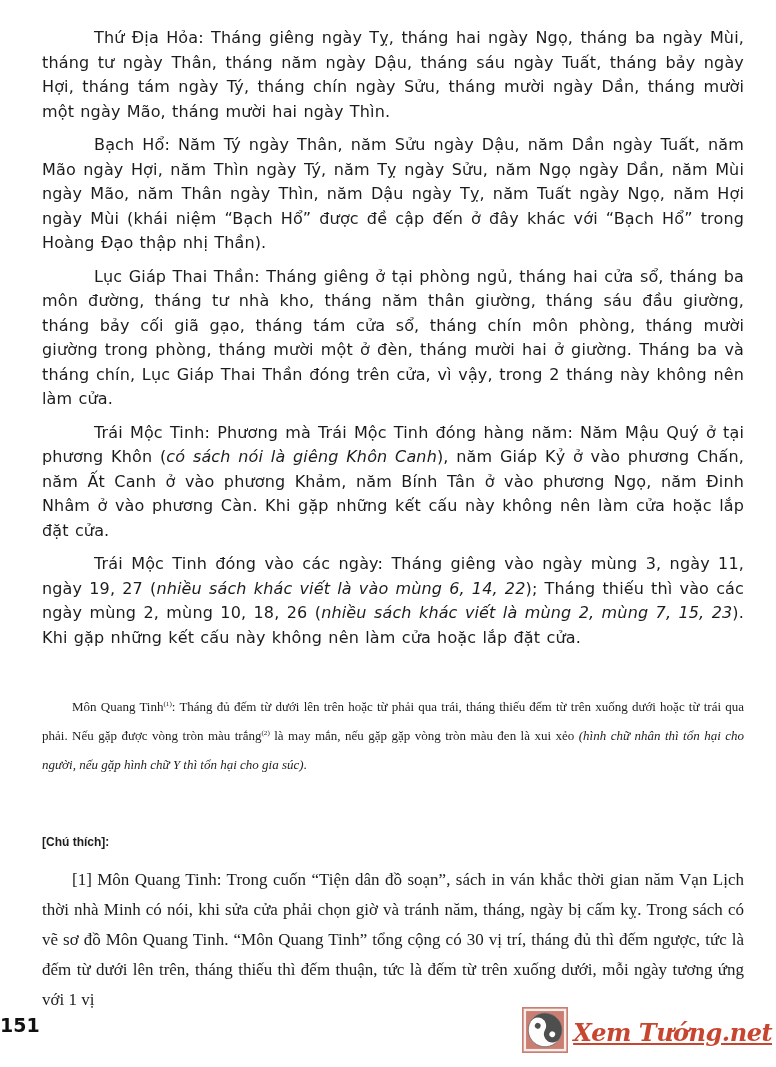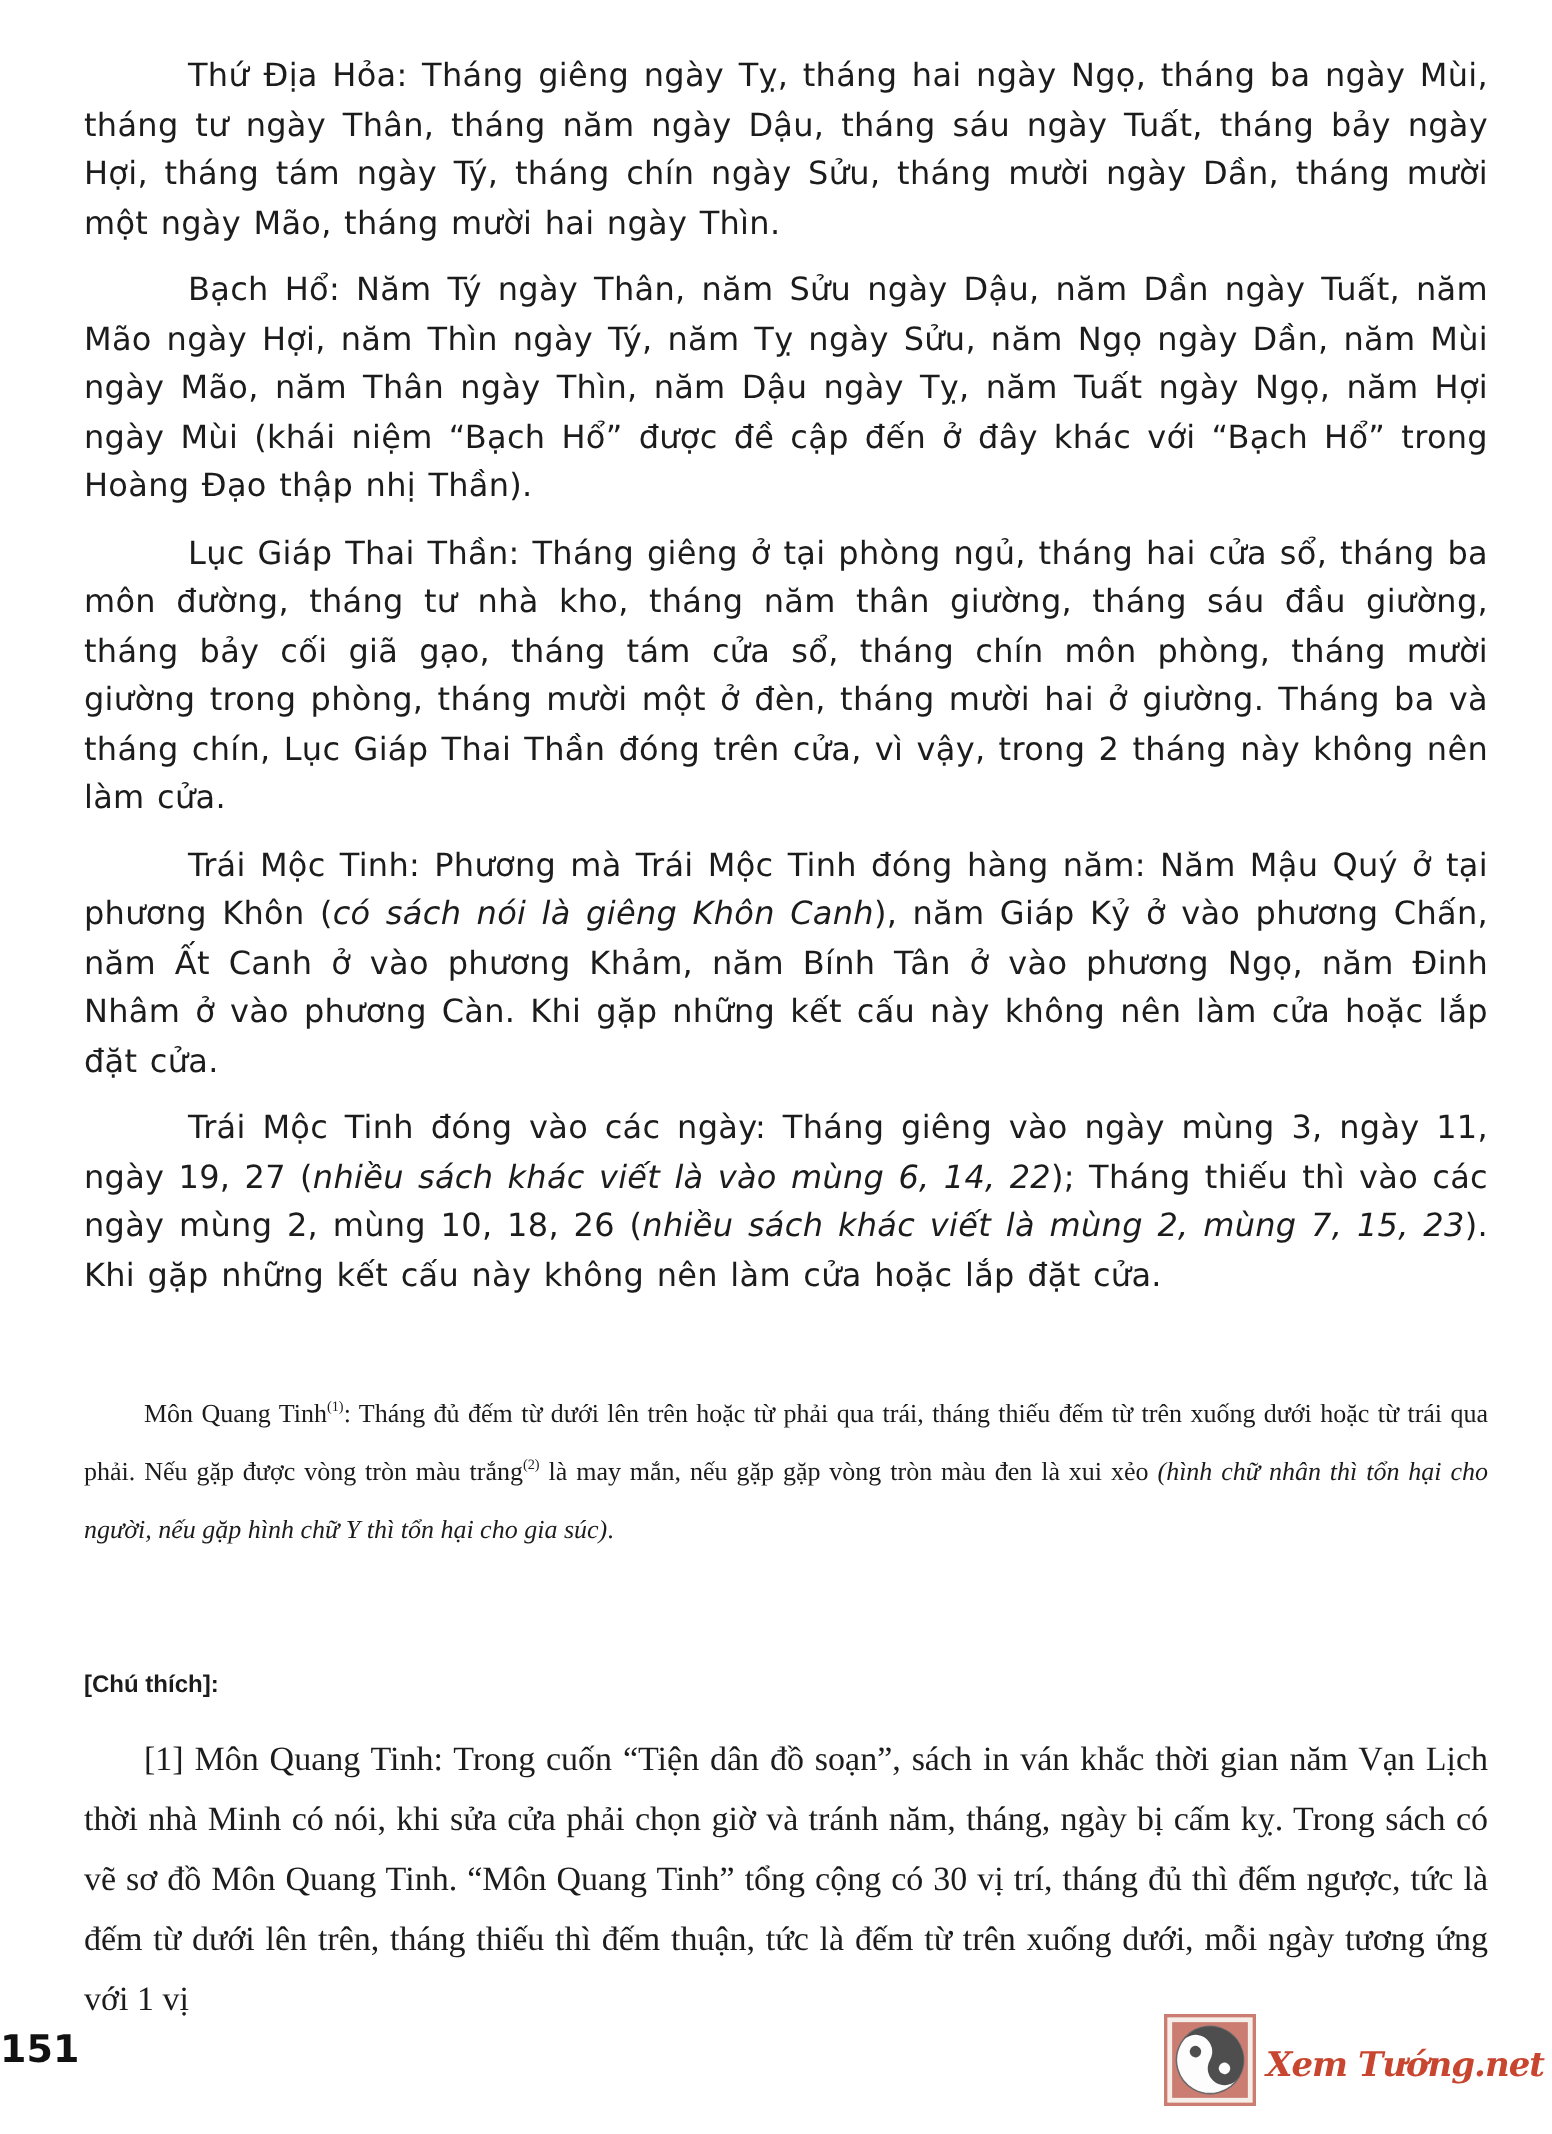--- a/index.html
+++ b/index.html
@@ -63,23 +63,24 @@
     position:absolute;
     right:4px;top:1007px;
     display:flex;
     align-items:center;
     gap:5px;
   }
   .watermark-text{
     font-family:"DejaVu Serif","Liberation Serif",serif;
     font-style:italic;
     font-weight:bold;
-    font-size:17px;
+    font-size:24px;
     letter-spacing:-0.5px;
     white-space:nowrap;
+    text-decoration:underline;
   }
 </style>
 </head>
 <body>
 
 <div class="page">
 
   <main>
     <p class="hand"><span>Thứ Địa Hỏa: Tháng giêng ngày Tỵ, tháng hai ngày Ngọ, tháng ba ngày Mùi, tháng tư ngày Thân, tháng năm ngày Dậu, tháng sáu ngày Tuất, tháng bảy ngày Hợi, tháng tám ngày Tý, tháng chín ngày Sửu, tháng mười ngày Dần, tháng mười một ngày Mão, tháng mười hai ngày Thìn.</span></p>
     <p class="hand"><span>Bạch Hổ: Năm Tý ngày Thân, năm Sửu ngày Dậu, năm Dần ngày Tuất, năm Mão ngày Hợi, năm Thìn ngày Tý, năm Tỵ ngày Sửu, năm Ngọ ngày Dần, năm Mùi ngày Mão, năm Thân ngày Thìn, năm Dậu ngày Tỵ, năm Tuất ngày Ngọ, năm Hợi ngày Mùi (khái niệm “Bạch Hổ” được đề cập đến ở đây khác với “Bạch Hổ” trong Hoàng Đạo thập nhị Thần).</span></p>

